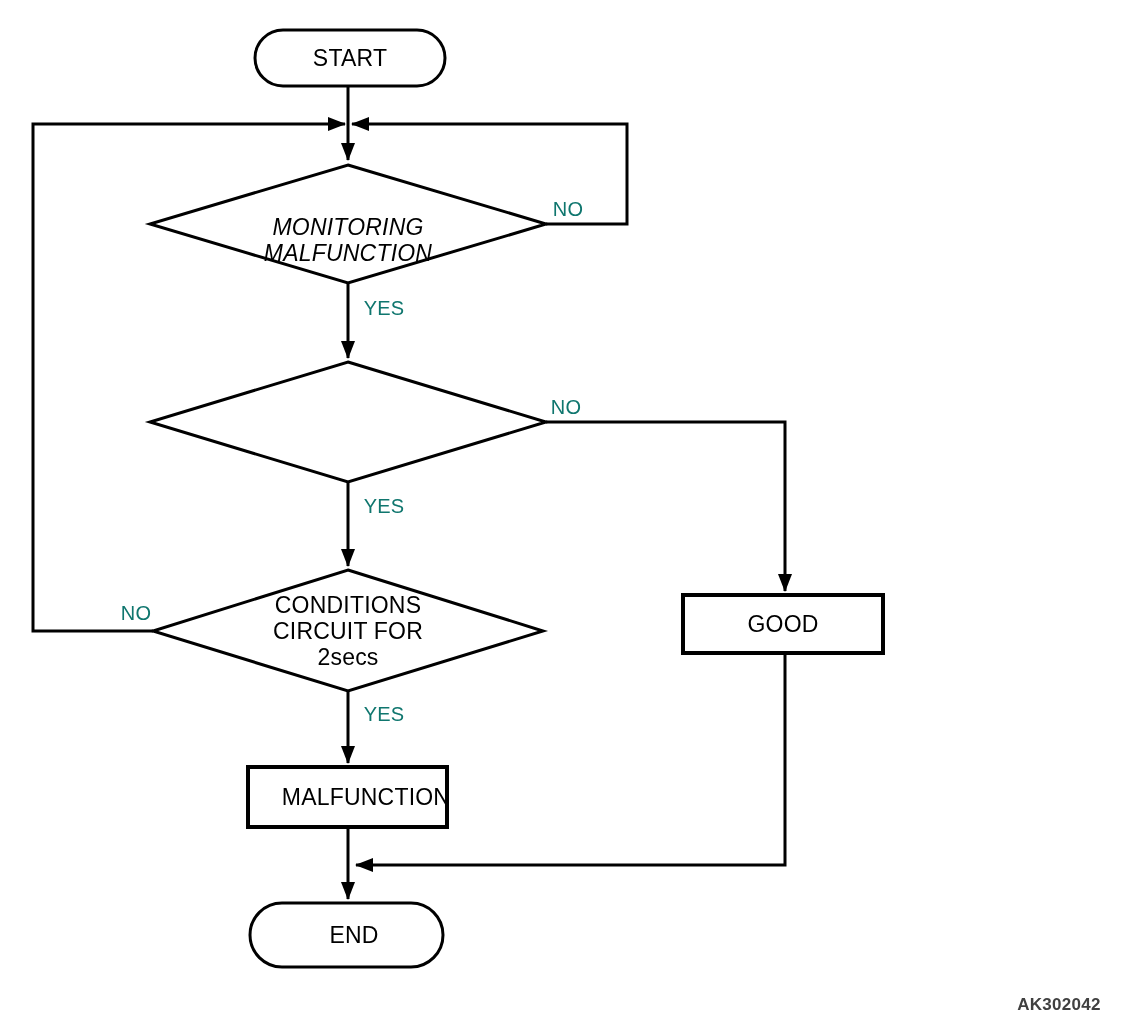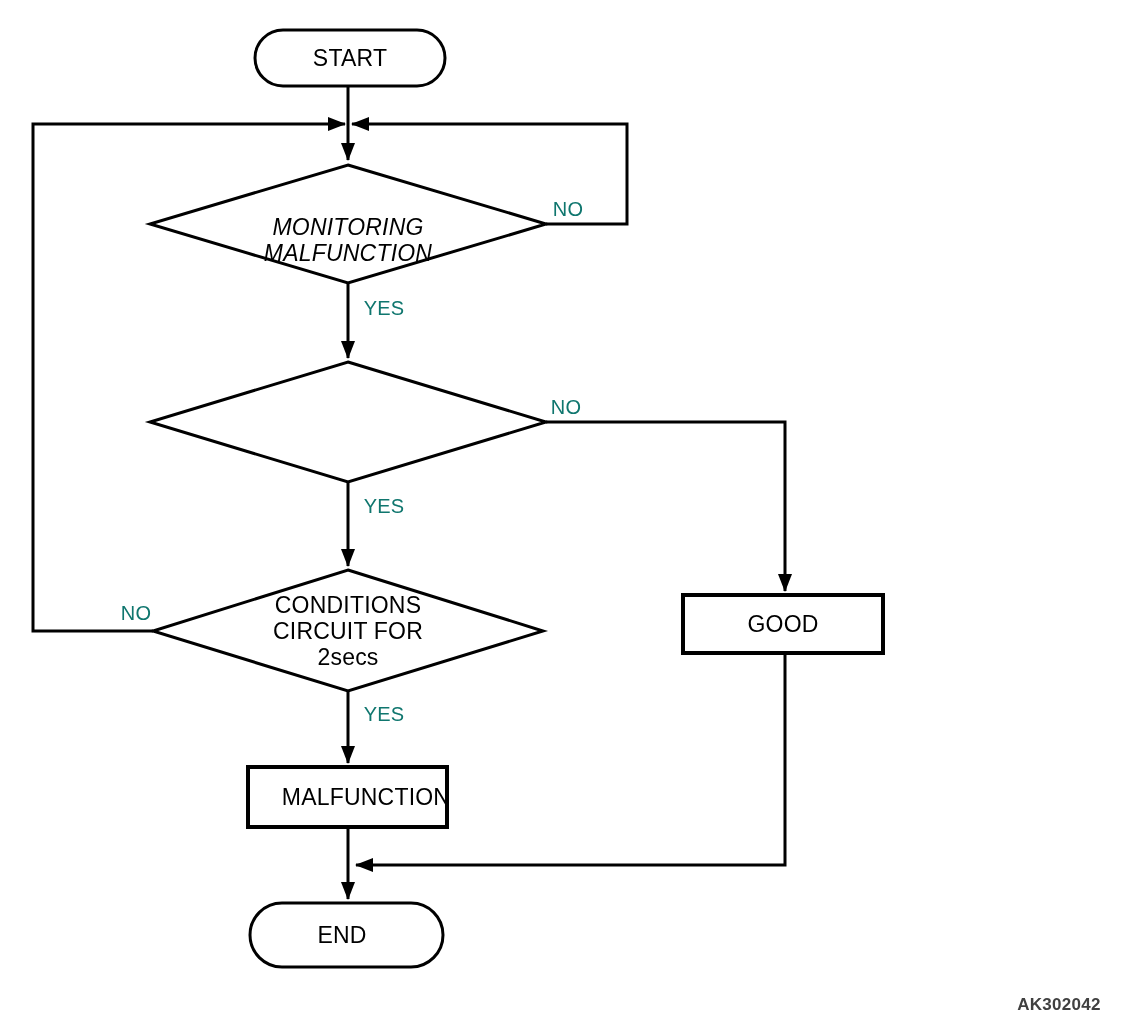--- a/index.html
+++ b/index.html
@@ -103,21 +103,21 @@
   <div class="label" style="left:348px; top:631px;">
     <div>CONDITIONS</div>
     <div>CIRCUIT FOR</div>
     <div>2secs</div>
   </div>
 
   <div class="label" style="left:783px; top:624px;">GOOD</div>
 
   <div class="label" style="left:348px; top:797px;margin-left:18px;">MALFUNCTION</div>
 
-  <div class="label" style="left:342px; top:935px;">END</div>
+  <div class="label" style="left:354px; top:935px;">END</div>
 
   <div class="edge-label" style="left:568px; top:209px;">NO</div>
   <div class="edge-label" style="left:384px; top:308px;">YES</div>
   <div class="edge-label" style="left:566px; top:407px;">NO</div>
   <div class="edge-label" style="left:384px; top:506px;">YES</div>
   <div class="edge-label" style="left:136px; top:613px;">NO</div>
   <div class="edge-label" style="left:384px; top:714px;">YES</div>
 
   <div class="figure-id" style="left:1059px; top:1005px;">AK302042</div>
 

